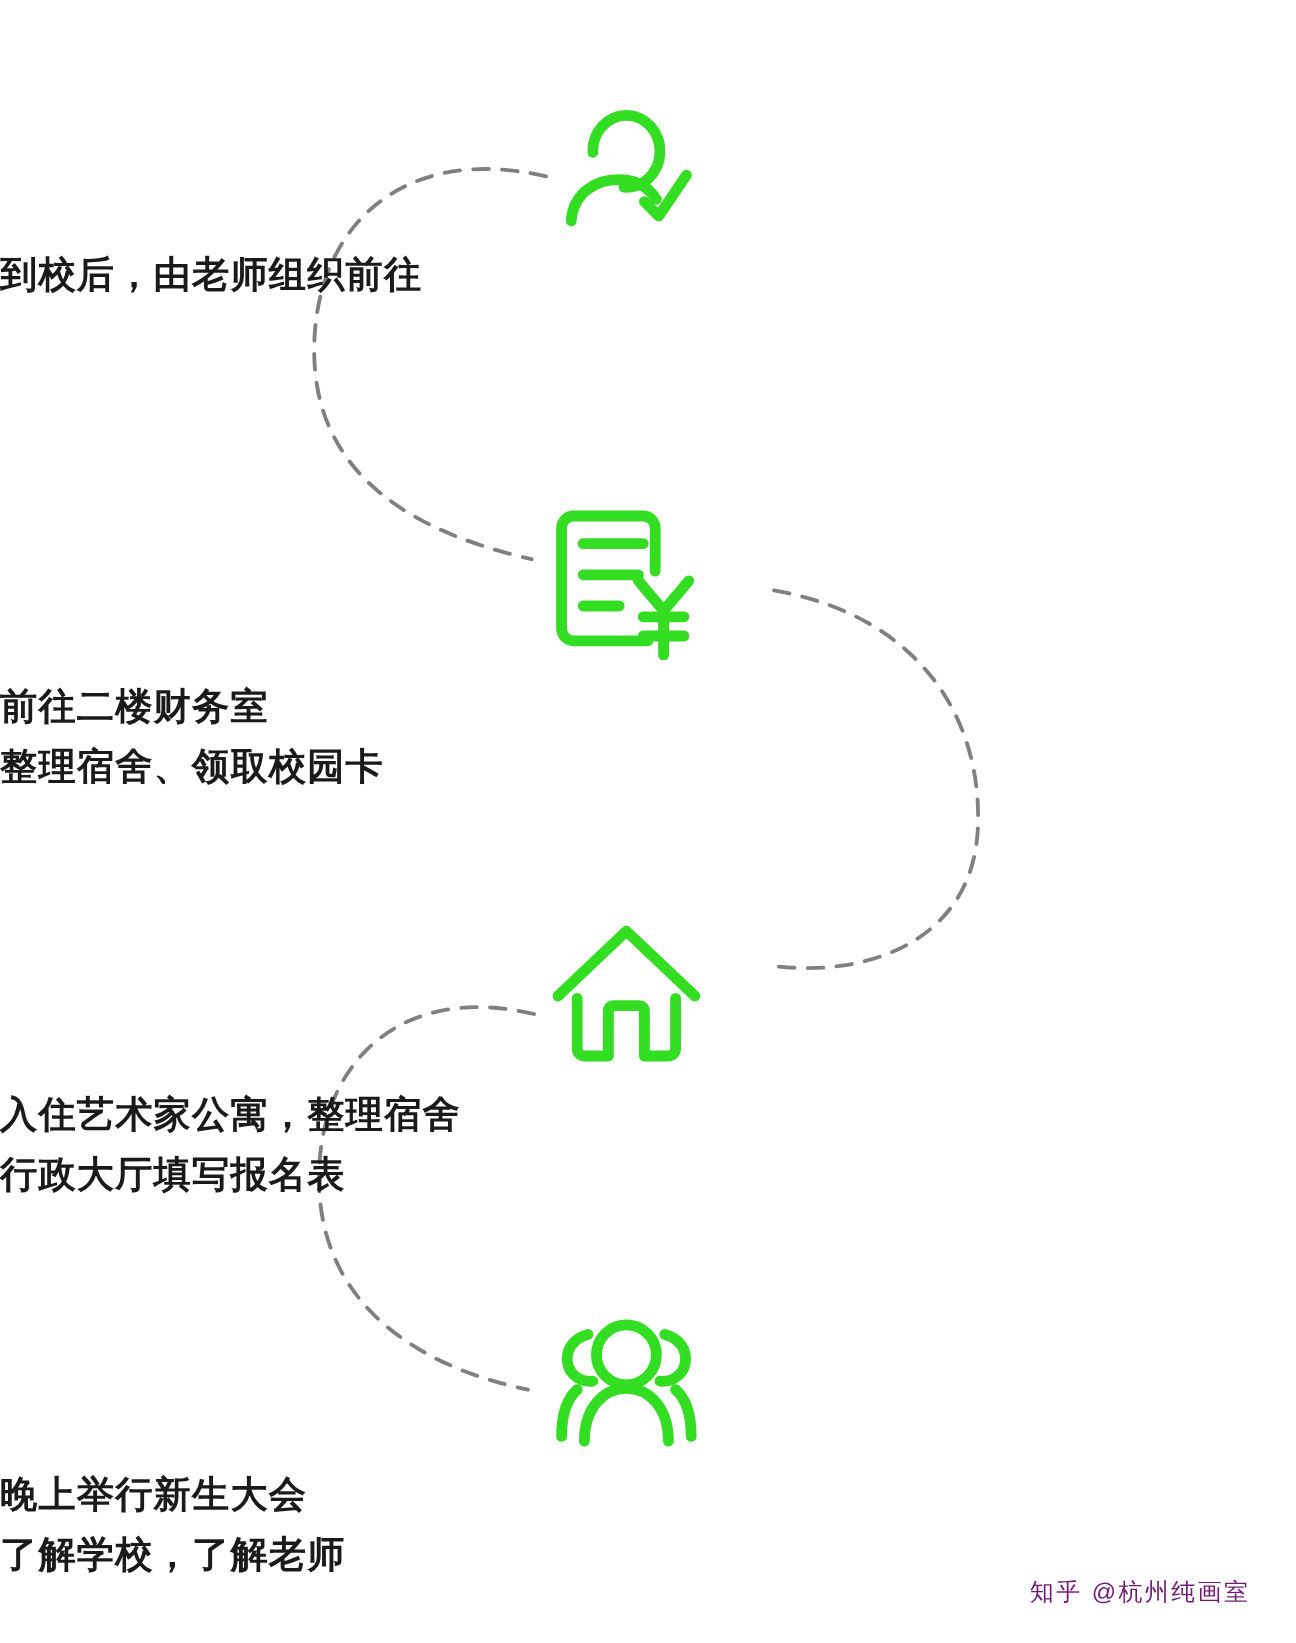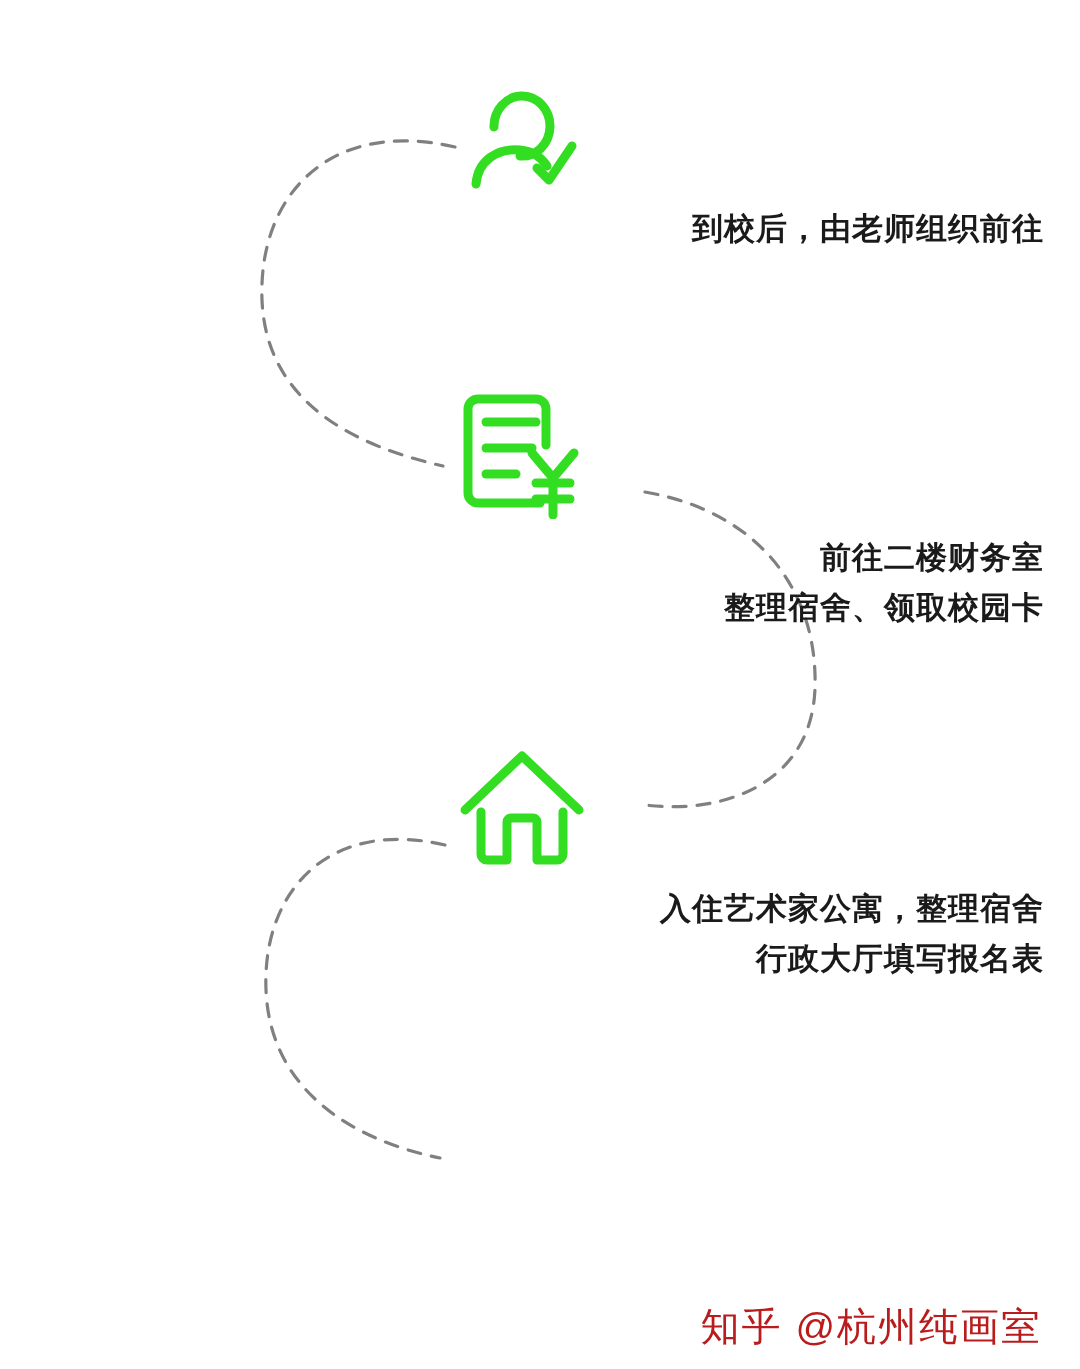--- a/index.html
+++ b/index.html
@@ -24,51 +24,51 @@
     top: 0;
     width: 1080px;
     height: 1369px;
     z-index: 1;
   }
   .step {
     position: absolute;
     z-index: 2;
     width: 1044px;
     left: 0;
-    text-align: right;
+    text-align: left;
   }
   .step-icon {
     display: block;
     margin: 0 auto;
   }
   .step-text {
     margin-top: 14px;
   }
   .step-line {
     display: block;
     color: #1a1a1a;
     font-size: 31px;
     font-weight: bold;
     line-height: 50px;
     letter-spacing: 1px;
     white-space: nowrap;
   }
   
   #step-1 { top: 70px; }
-  #step-2 { top: 389px; }
-  #step-3 { top: 748px; }
+  #step-2 { top: 420px; }
+  #step-3 { top: 768px; }
   #step-4 { top: 1095px; }
 
   #watermark {
     position: absolute;
     z-index: 3;
     right: 38px;
     bottom: 22px;
-    color: #b91c1c;
-    font-size: 39px;
+    color: #701a75;
+    font-size: 20px;
     letter-spacing: 2px;
     line-height: 40px;
     white-space: nowrap;
     user-select: none;
   }
 </style>
 </head>
 <body>
 
 <div id="canvas">
@@ -127,16 +127,38 @@
 
         <path d="M 24 64 L 24 106 A 6 6 0 0 0 30 112 L 50 112 L 50 74 A 4 4 0 0 1 54 70 L 76 70 A 4 4 0 0 1 80 74 L 80 112 L 100 112 A 6 6 0 0 0 106 106 L 106 64"></path>
       </g>
     </svg>
     <div class="step-text">
       <span class="step-line">入住艺术家公寓，整理宿舍</span>
       <span class="step-line">行政大厅填写报名表</span>
     </div>
   </div>
 
+  <div class="step" id="step-4">
+    <svg class="step-icon" width="132" height="112" viewBox="0 0 132 112">
+      <g fill="none" stroke="#33dd22" stroke-width="9" stroke-linecap="round" stroke-linejoin="round">
+
+        <circle cx="66" cy="34" r="25"></circle>
+
+        <path d="M 31 106 C 31 78 47 62 66 62 C 85 62 101 78 101 106"></path>
+
+        <path d="M 34 17 C 22 20 15 30 17 41 C 19 51 28 57 38 56"></path>
+
+        <path d="M 12 102 C 12 82 17 70 25 63"></path>
+
+        <path d="M 98 17 C 110 20 117 30 115 41 C 113 51 104 57 94 56"></path>
+
+        <path d="M 120 102 C 120 82 115 70 107 63"></path>
+      </g>
+    </svg>
+    <div class="step-text">
+      <span class="step-line">晚上举行新生大会</span>
+      <span class="step-line">了解学校，了解老师</span>
+    </div>
+  </div>
 
   <div id="watermark">知乎 @杭州纯画室</div>
 
 </div>
 
 </body></html>

